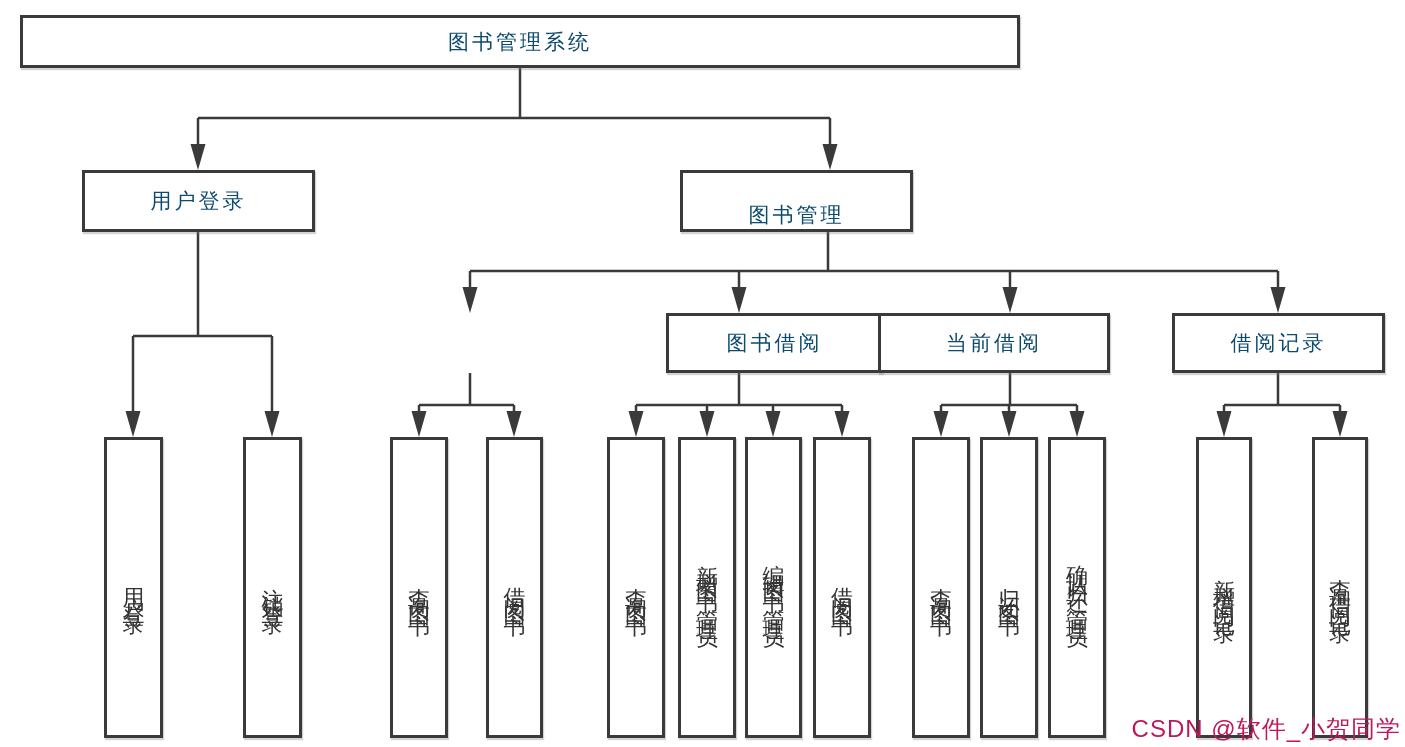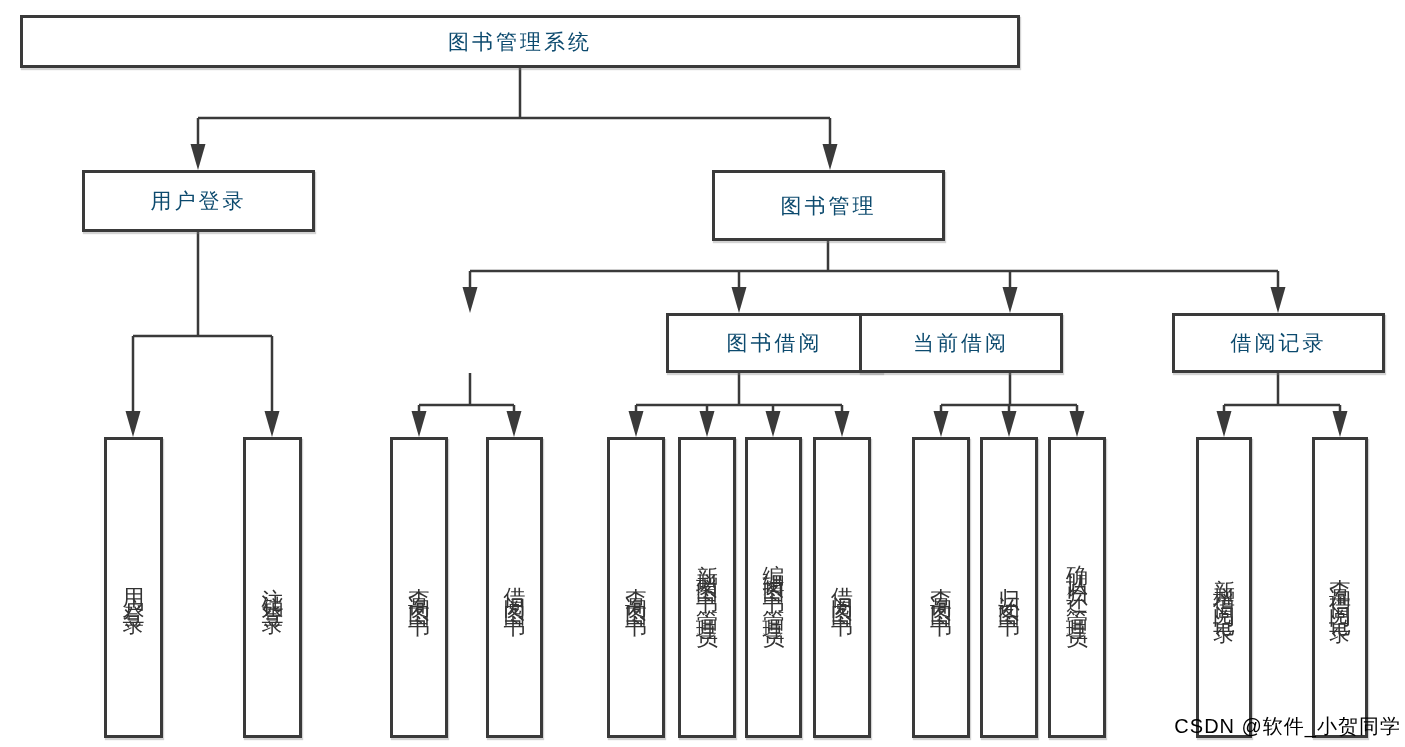--- a/index.html
+++ b/index.html
@@ -33,45 +33,45 @@
     text-orientation:mixed;
     font-size:22px;
     letter-spacing:9px;
     line-height:1;
     color:#333333;
     white-space:nowrap;
   }
   
   #node-root          {left:20px;  top:15px;  width:1000px;height:53px;}
   #node-user-login    {left:82px;  top:170px; width:233px; height:62px;}
-  #node-book-mgmt     {left:712px; top:170px; width:233px; height:71px;}
+  #node-book-mgmt     {left:680px; top:170px; width:233px; height:62px;align-items:flex-end;}
   #node-new-book-rec  {left:363px; top:313px; width:215px; height:60px;}
   #node-book-borrow   {left:666px; top:313px; width:217px; height:60px;}
-  #node-current-borrow{left:859px; top:313px; width:204px; height:60px;}
+  #node-current-borrow{left:878px; top:313px; width:232px; height:60px;}
   #node-borrow-records{left:1172px;top:313px; width:213px; height:60px;}
   .leaf{top:437px;height:301px;}
   #leaf-user-login    {left:104px; width:59px;}
   #leaf-logout        {left:243px; width:59px;}
   #leaf-rec-query     {left:390px; width:58px;}
   #leaf-rec-borrow    {left:486px; width:57px;}
   #leaf-bb-query      {left:607px; width:58px;}
   #leaf-bb-add        {left:678px; width:58px;}
   #leaf-bb-edit       {left:745px; width:57px;}
   #leaf-bb-borrow     {left:813px; width:58px;}
   #leaf-cb-query      {left:912px; width:58px;}
   #leaf-cb-return     {left:980px; width:58px;}
   #leaf-cb-confirm    {left:1048px;width:58px;}
   #leaf-br-add        {left:1196px;width:56px;}
   #leaf-br-query      {left:1312px;width:56px;}
   #watermark{
     position:absolute;
     right:4px;top:713px;
-    font-size:20px;
+    font-size:24px;
     letter-spacing:1px;
-    color:#000000;
+    color:#be185d;
     white-space:nowrap;
   }
   .cline{stroke:#3a3a3a;stroke-width:2.5;fill:none;}
   .ahead{fill:#3a3a3a;stroke:none;}
 </style>
 </head>
 <body>
 
 <div id="stage">
 

